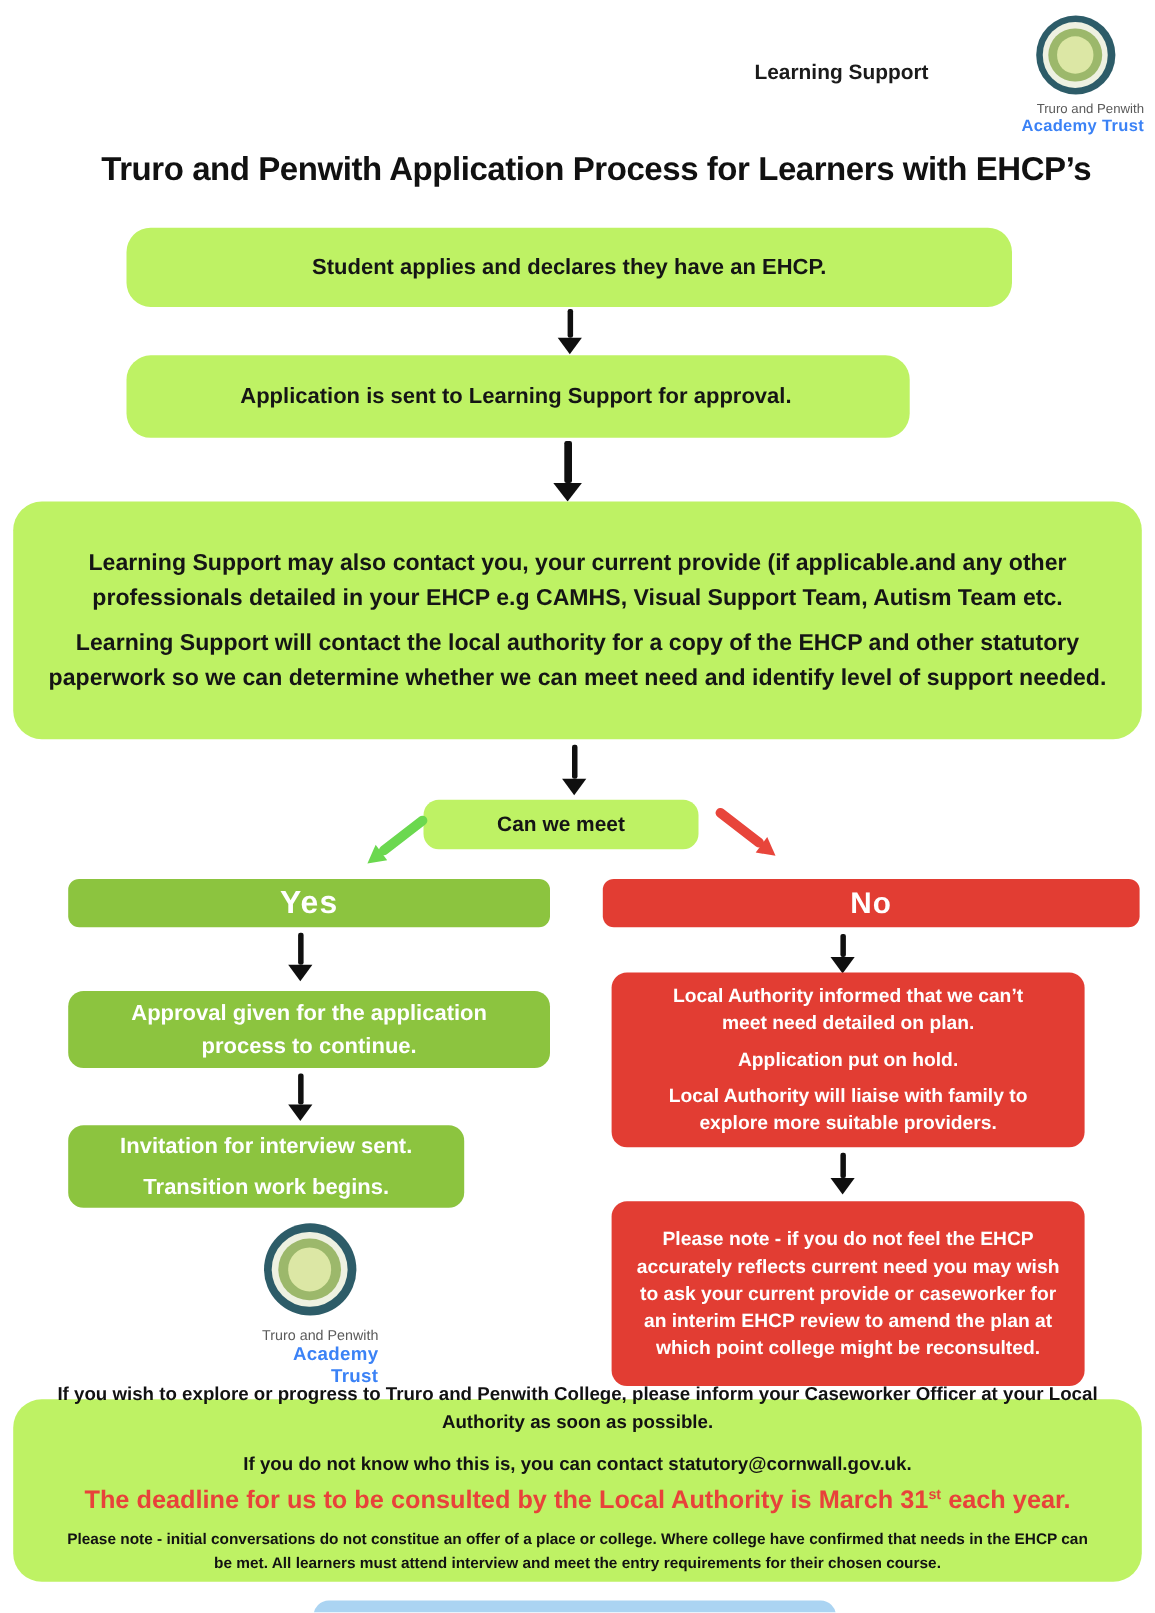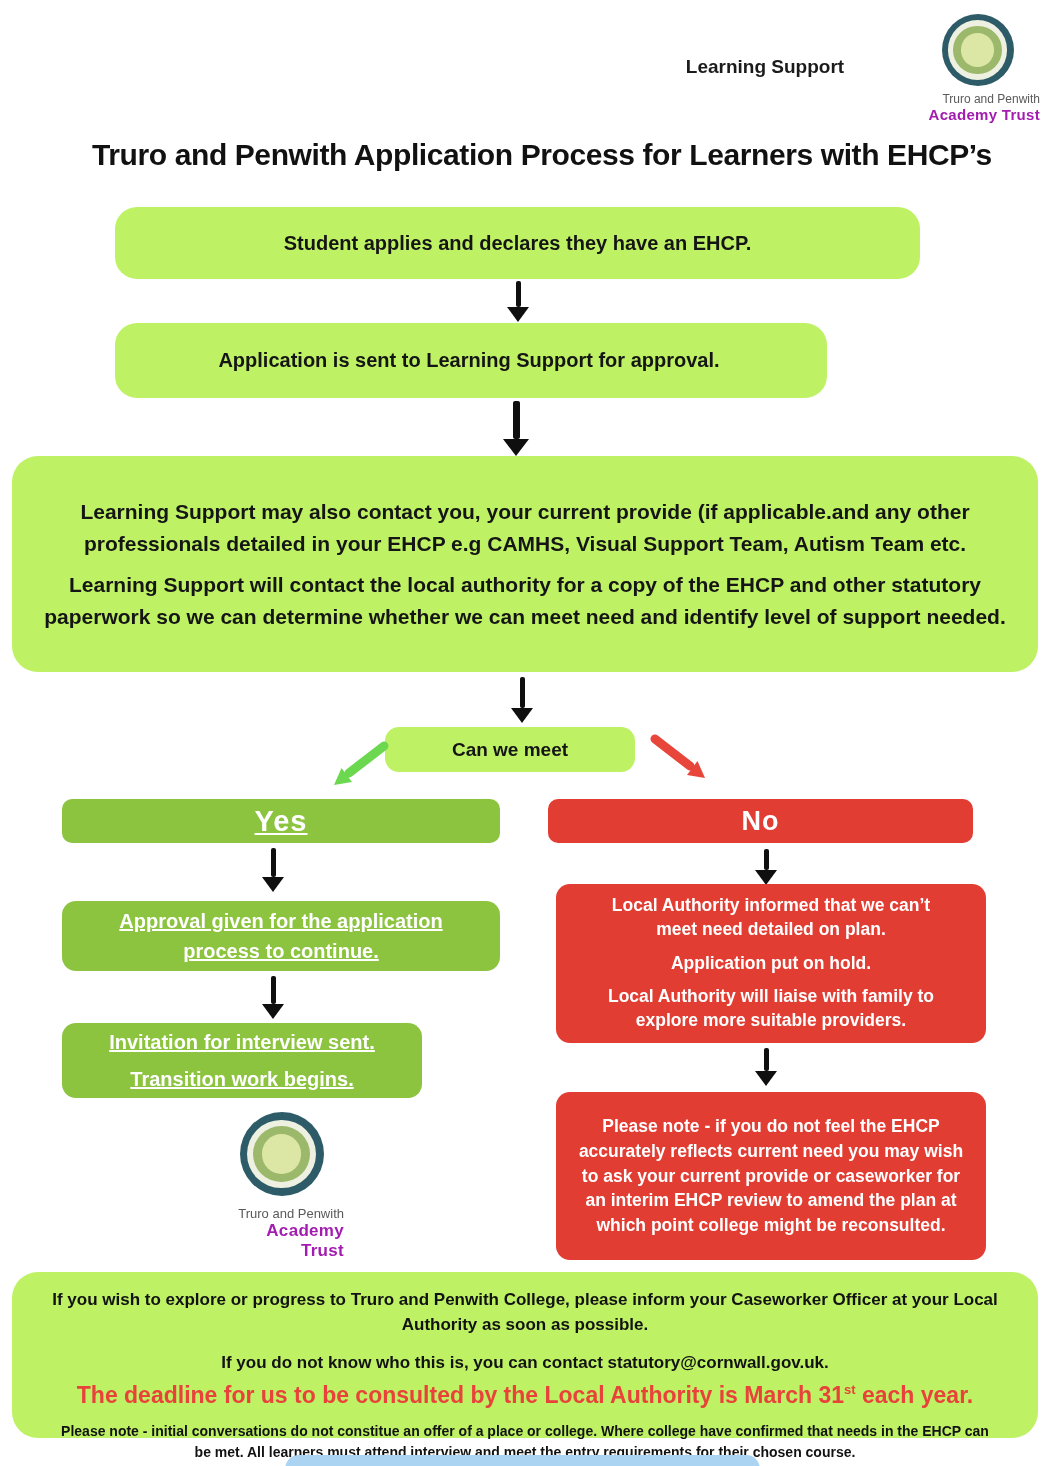--- a/index.html
+++ b/index.html
@@ -3,54 +3,54 @@
 <meta charset="utf-8">
 <style>
   * { box-sizing: border-box; margin: 0; padding: 0; }
   html, body { background: #ffffff; }
   body { font-family: "Liberation Sans", "DejaVu Sans", sans-serif; }
   .page { position: relative; width: 1050px; height: 1466px; margin: 0 auto; background: #fff; overflow: hidden; }
 
   .box { position: absolute; display: flex; flex-direction: column; justify-content: center; align-items: center;
          text-align: center; font-weight: bold; border-radius: 22px; padding: 8px 24px; }
   .blue  { background: #bef264; color: #151515; }
-  .green { background: #8cc43f; color: #ffffff; text-decoration: underline; }
+  .green { background: #8cc43f; color: #ffffff; }
   .red   { background: #e23d33; color: #ffffff; }
 
   .ls-label { position: absolute; top: 20px; left: 640px; width: 250px; text-align: center;
               font-size: 19px; font-weight: bold; color: #1b1b1b; margin-top: 36px; }
 
   .logo { position: absolute; text-align: right; }
   .logo-circle { margin: 0 auto; }
   .ring1 { width: 100%; height: 100%; border-radius: 50%; background: #2d5c68; display: flex; align-items: center; justify-content: center; }
   .ring2 { width: 82%; height: 82%; border-radius: 50%; background: #eef1e1; display: flex; align-items: center; justify-content: center; }
   .ring3 { width: 82%; height: 82%; border-radius: 50%; background: #9cb86b; display: flex; align-items: center; justify-content: center; }
   .ring4 { width: 70%; height: 70%; border-radius: 50%; background: #dce7a5; }
   .logo-name  { color: #5a5a5a; margin-top: 6px; }
-  .logo-trust { color: #a21caf; font-weight: bold; letter-spacing: .3px; }
+  .logo-trust { color: #3b82f6; font-weight: bold; letter-spacing: .3px; }
   .logo.top .logo-circle { width: 72px; height: 72px; }
   .logo.top .logo-name { font-size: 12px; }
   .logo.top .logo-trust { font-size: 15px; }
   .logo.bottom .logo-circle { width: 84px; height: 84px; }
   .logo.bottom .logo-name { font-size: 13px; margin-top: 10px; }
   .logo.bottom .logo-trust { font-size: 17px; }
 
   .title { position: absolute; top: 138px; left: 0; width: 100%; text-align: center;
            font-size: 30px; font-weight: bold; color: #111; letter-spacing: -0.4px; padding-left: 34px; }
 
   .varrow { position: absolute; display: flex; flex-direction: column; align-items: center; width: 28px; }
   .varrow .stem { width: 5px; flex: 1; background: #0f0f0f; border-radius: 2px; }
   .varrow .head { width: 0; height: 0; border-left: 11px solid transparent; border-right: 11px solid transparent; border-top: 15px solid #0f0f0f; }
   .varrow.thick .stem { width: 7px; }
   .varrow.thick .head { border-left-width: 13px; border-right-width: 13px; border-top-width: 17px; }
 
   .diag { position: absolute; }
 
   .p-gap p { margin: 5px 0; }
-  .footer-box { justify-content: flex-start; padding-top: 16px; }
+  .footer-box { justify-content: flex-end; padding-top: 16px; }
   .footer-box .f1 { font-size: 17px; line-height: 1.45; color: #121212; }
   .footer-box .f2 { font-size: 17px; margin-top: 16px; color: #121212; }
   .footer-box .deadline { font-size: 23px; margin-top: 9px; color: #e8423a; }
   .footer-box .deadline sup { font-size: 13px; }
   .footer-box .note { font-size: 14px; margin-top: 12px; line-height: 1.45; color: #121212; max-width: 940px; }
 
   .bottom-bar { position: absolute; left: 285px; top: 1455px; width: 475px; height: 14px;
                 background: #abd4f2; border-radius: 14px 14px 0 0; }
 </style>
 </head>
@@ -107,21 +107,21 @@
     <polygon points="12,45 19.5,28 30,42" fill="#6bd84f"></polygon>
   </svg>
 
   <svg class="diag" style="left:642px; top:733px;" width="75" height="55" viewBox="0 0 75 55">
     <line x1="13" y1="6" x2="48" y2="33" stroke="#e8453b" stroke-width="9" stroke-linecap="round"></line>
     <polygon points="63,45 55.5,28 45,42" fill="#e8453b"></polygon>
   </svg>
 
   <div class="box green" style="left:62px; top:799px; width:438px; height:44px; font-size:29px; border-radius:10px; letter-spacing:1px;">Yes</div>
 
-  <div class="box red" style="left:548px; top:799px; width:425px; height:44px; font-size:27px; border-radius:10px; letter-spacing:1px;">No</div>
+  <div class="box red" style="left:548px; top:799px; width:488px; height:44px; font-size:27px; border-radius:10px; letter-spacing:1px;">No</div>
 
   <div class="varrow" style="left:259px; top:848px; height:44px;">
     <div class="stem"></div>
       <div class="head"></div>
   </div>
 
   <div class="varrow" style="left:752px; top:849px; height:36px;">
     <div class="stem"></div>
       <div class="head"></div>
   </div>

